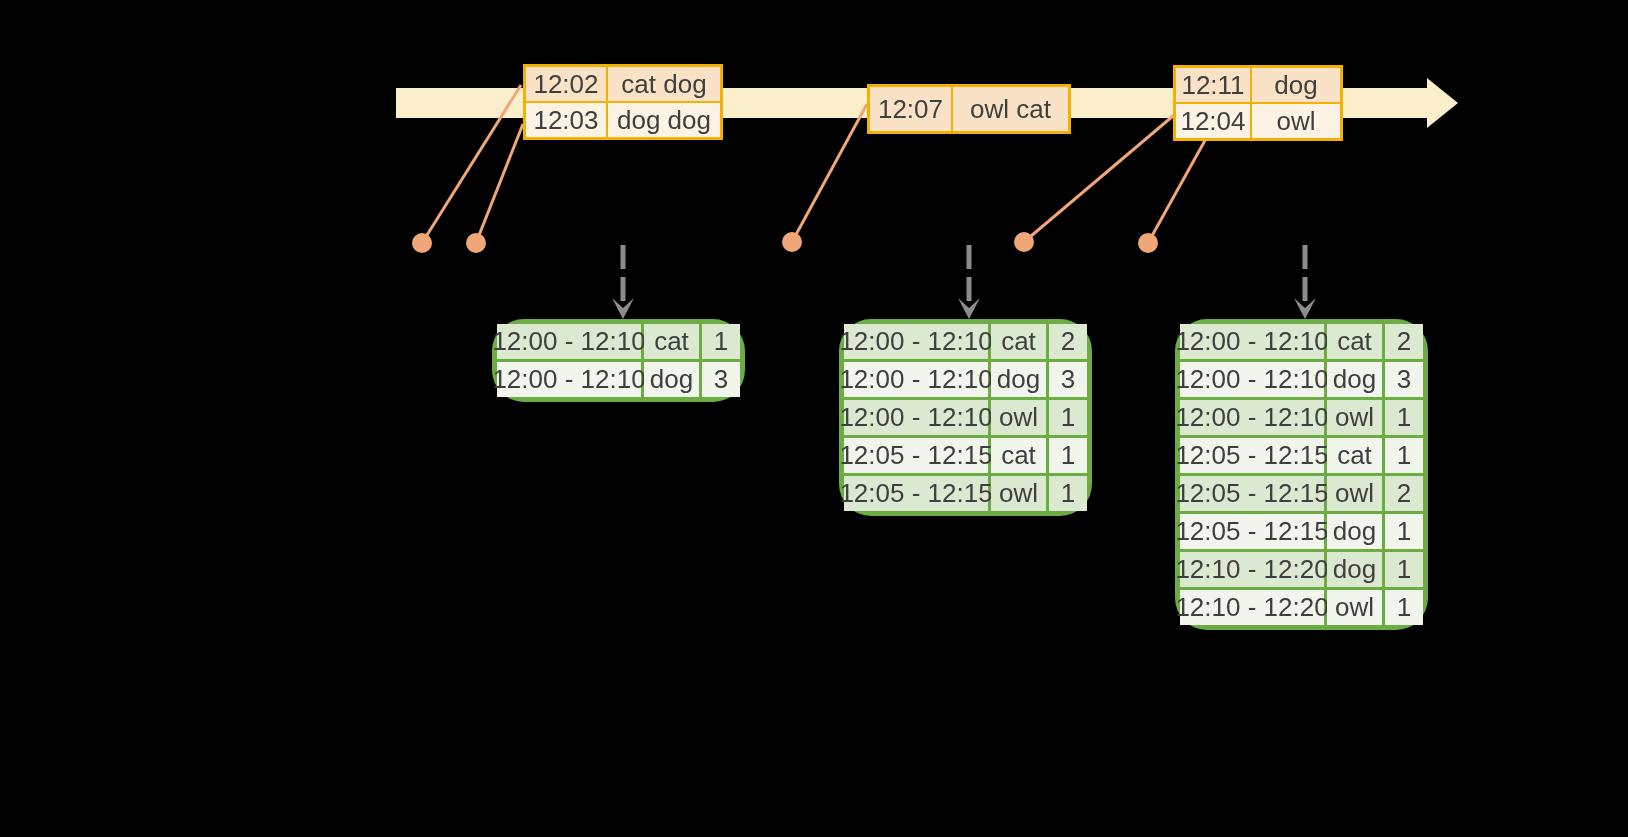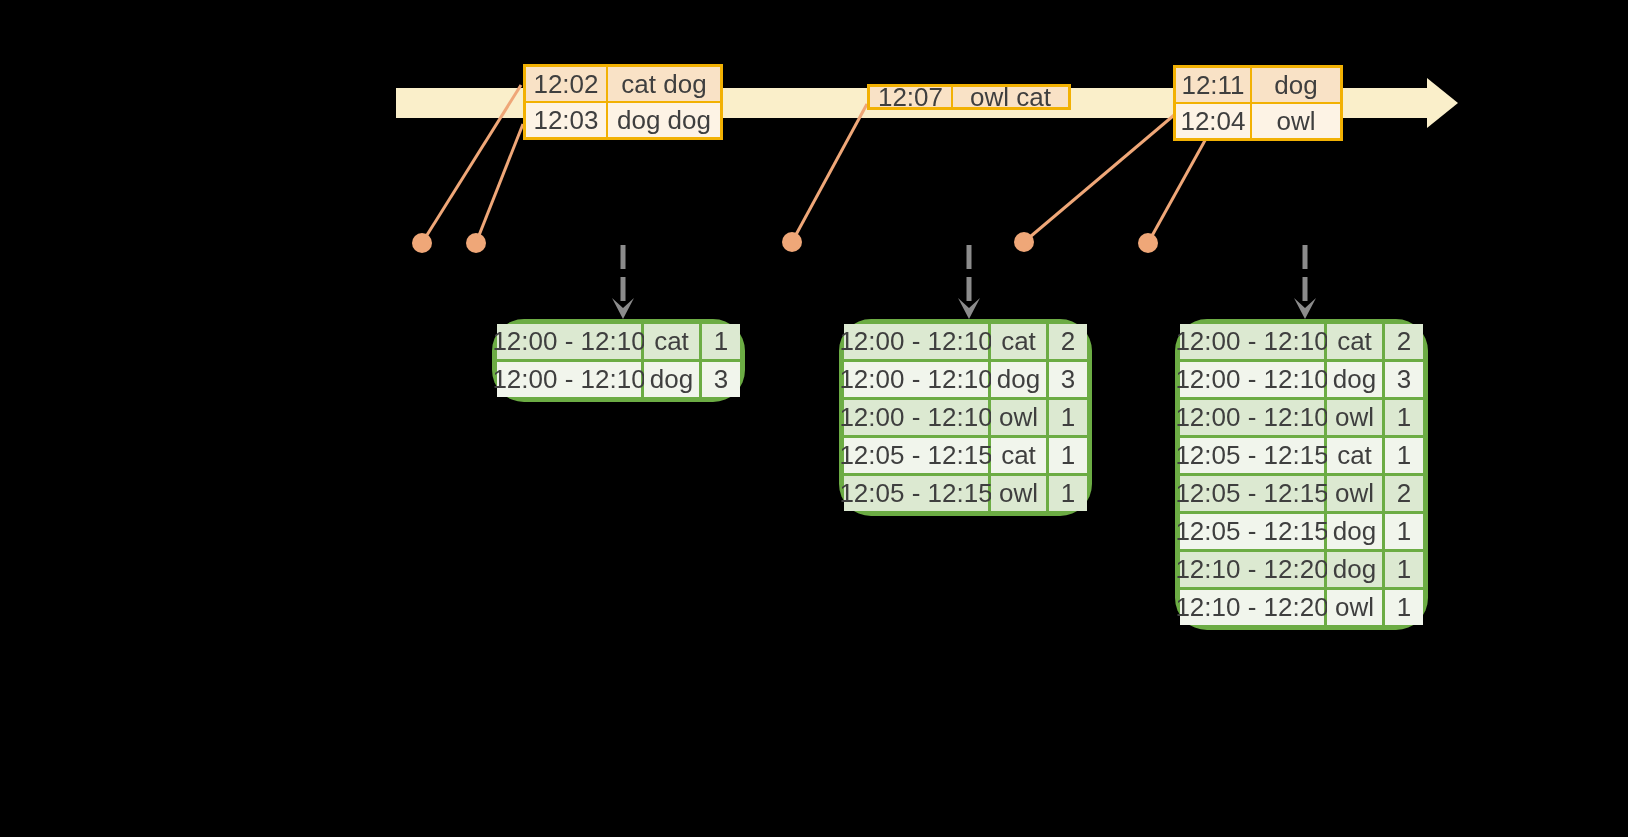--- a/index.html
+++ b/index.html
@@ -25,21 +25,21 @@
   }
   .et .cell {
     height: 34px;
     display: flex;
     align-items: center;
     justify-content: center;
     font-size: 26px;
     line-height: 34px;
     white-space: nowrap;
   }
-  .et .cell.h32 { height: 20px; line-height: 32px; }
+  .et .cell.h32 { height: 44px; line-height: 32px; }
   .fill-dark  { background: #F9E2C6; }
   .fill-light { background: #FDF3E5; }
 
   
   .rt {
     position: absolute;
     display: grid;
     grid-template-columns: 144px 55px 38px;
     gap: 3px;
     padding: 5px;

